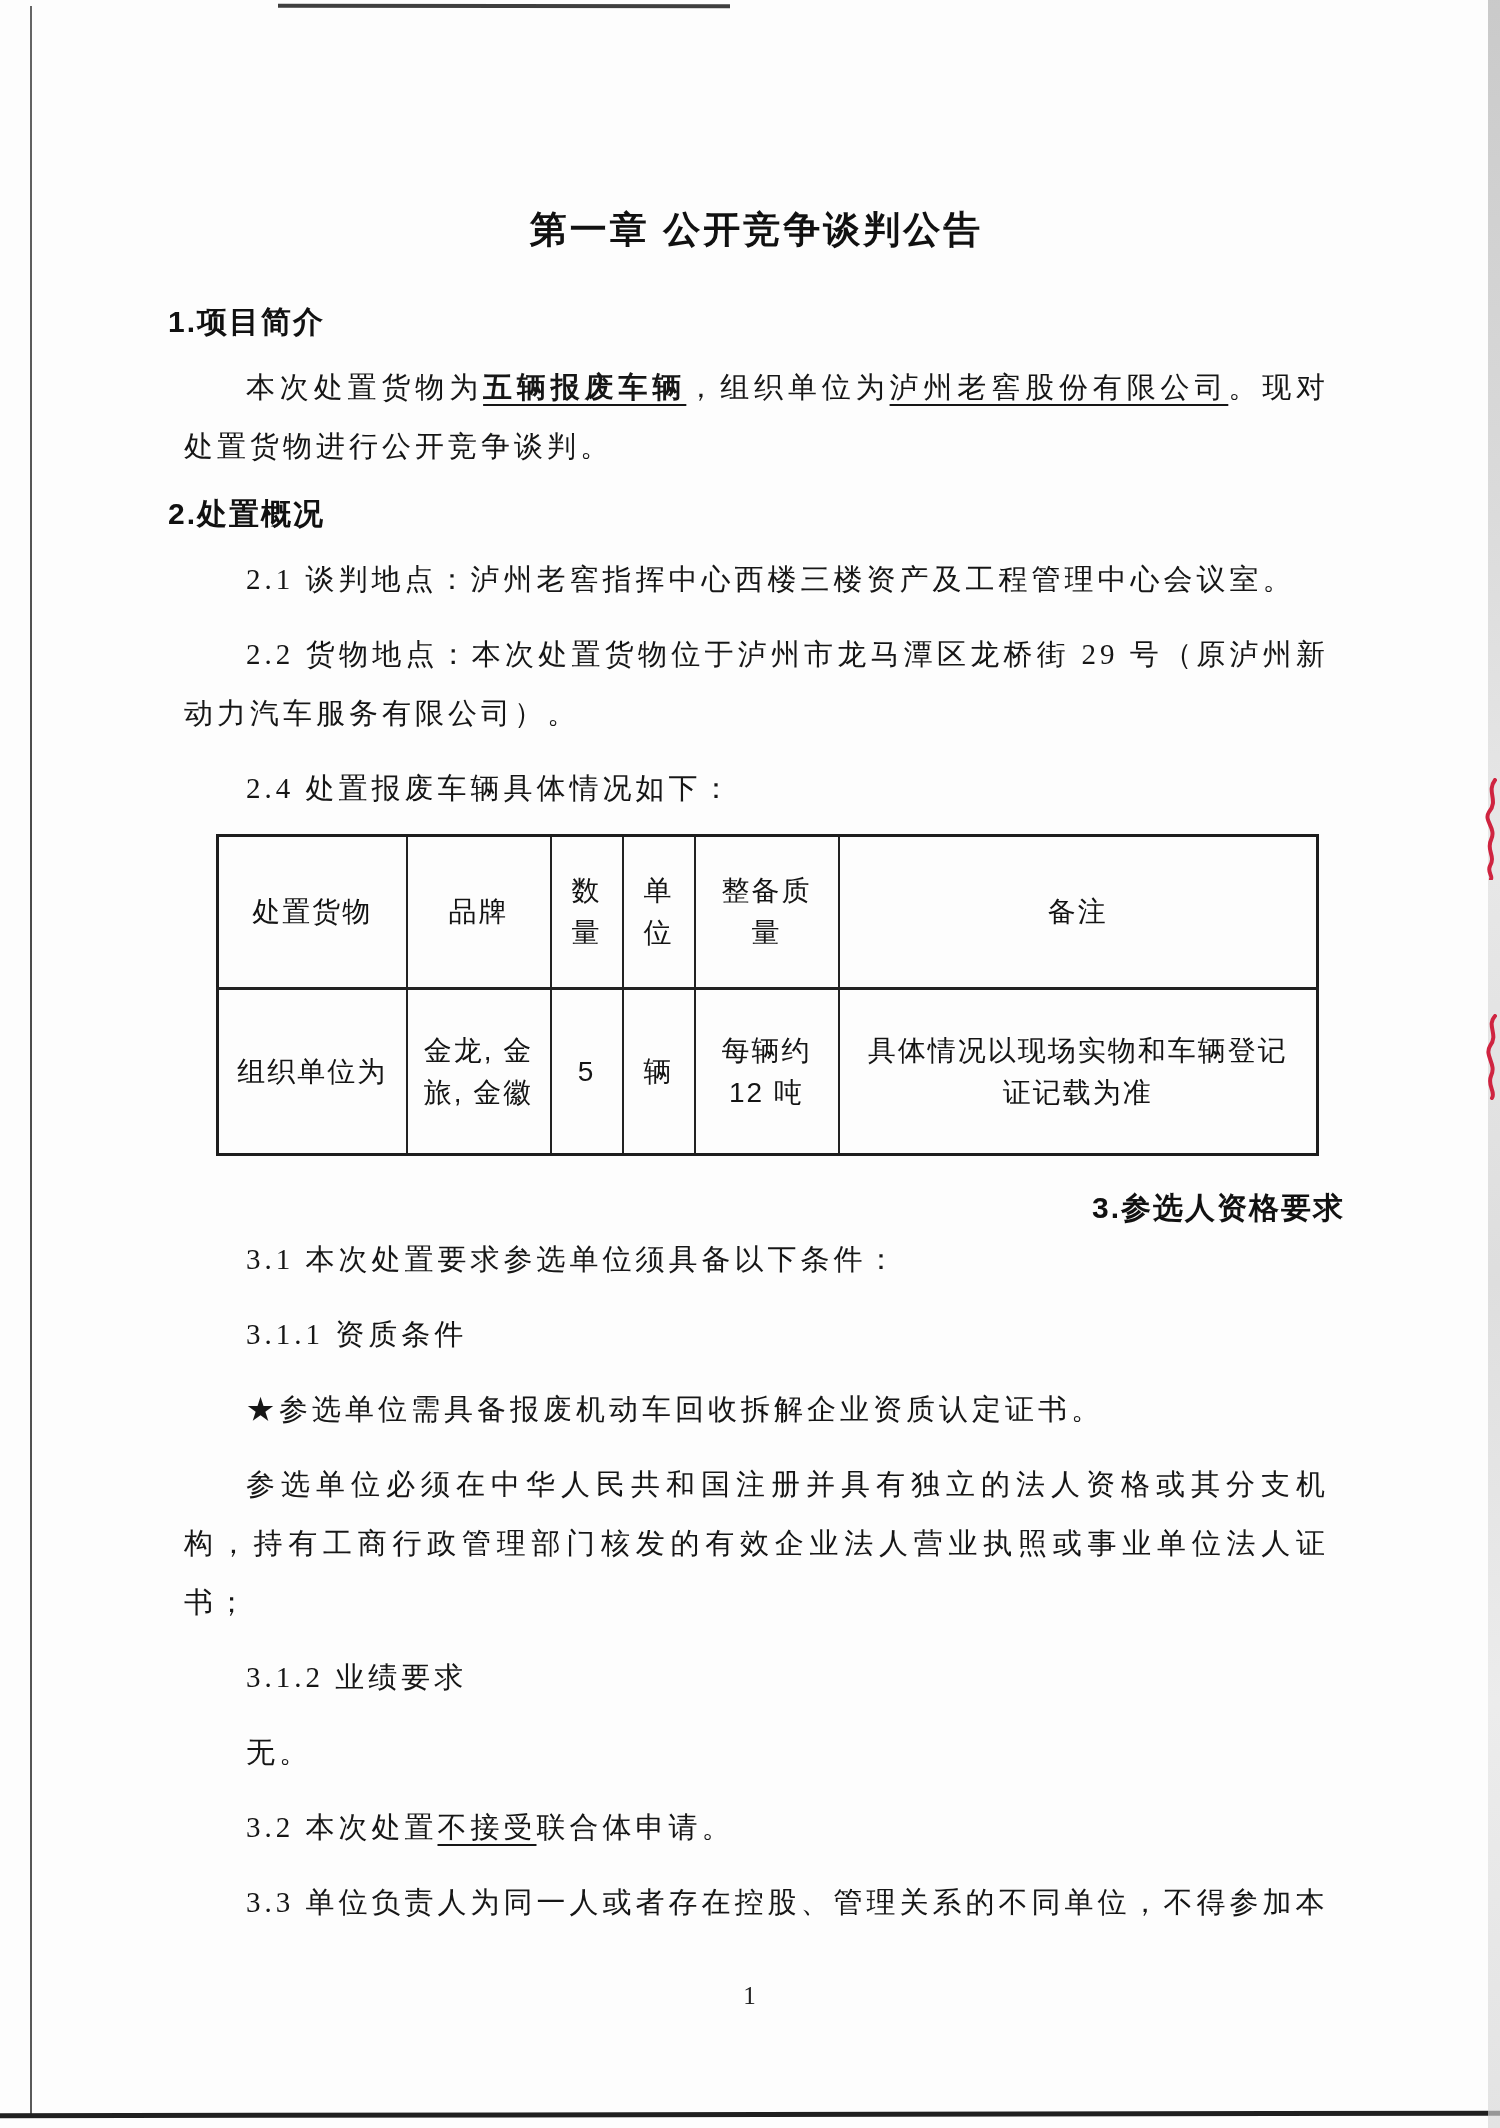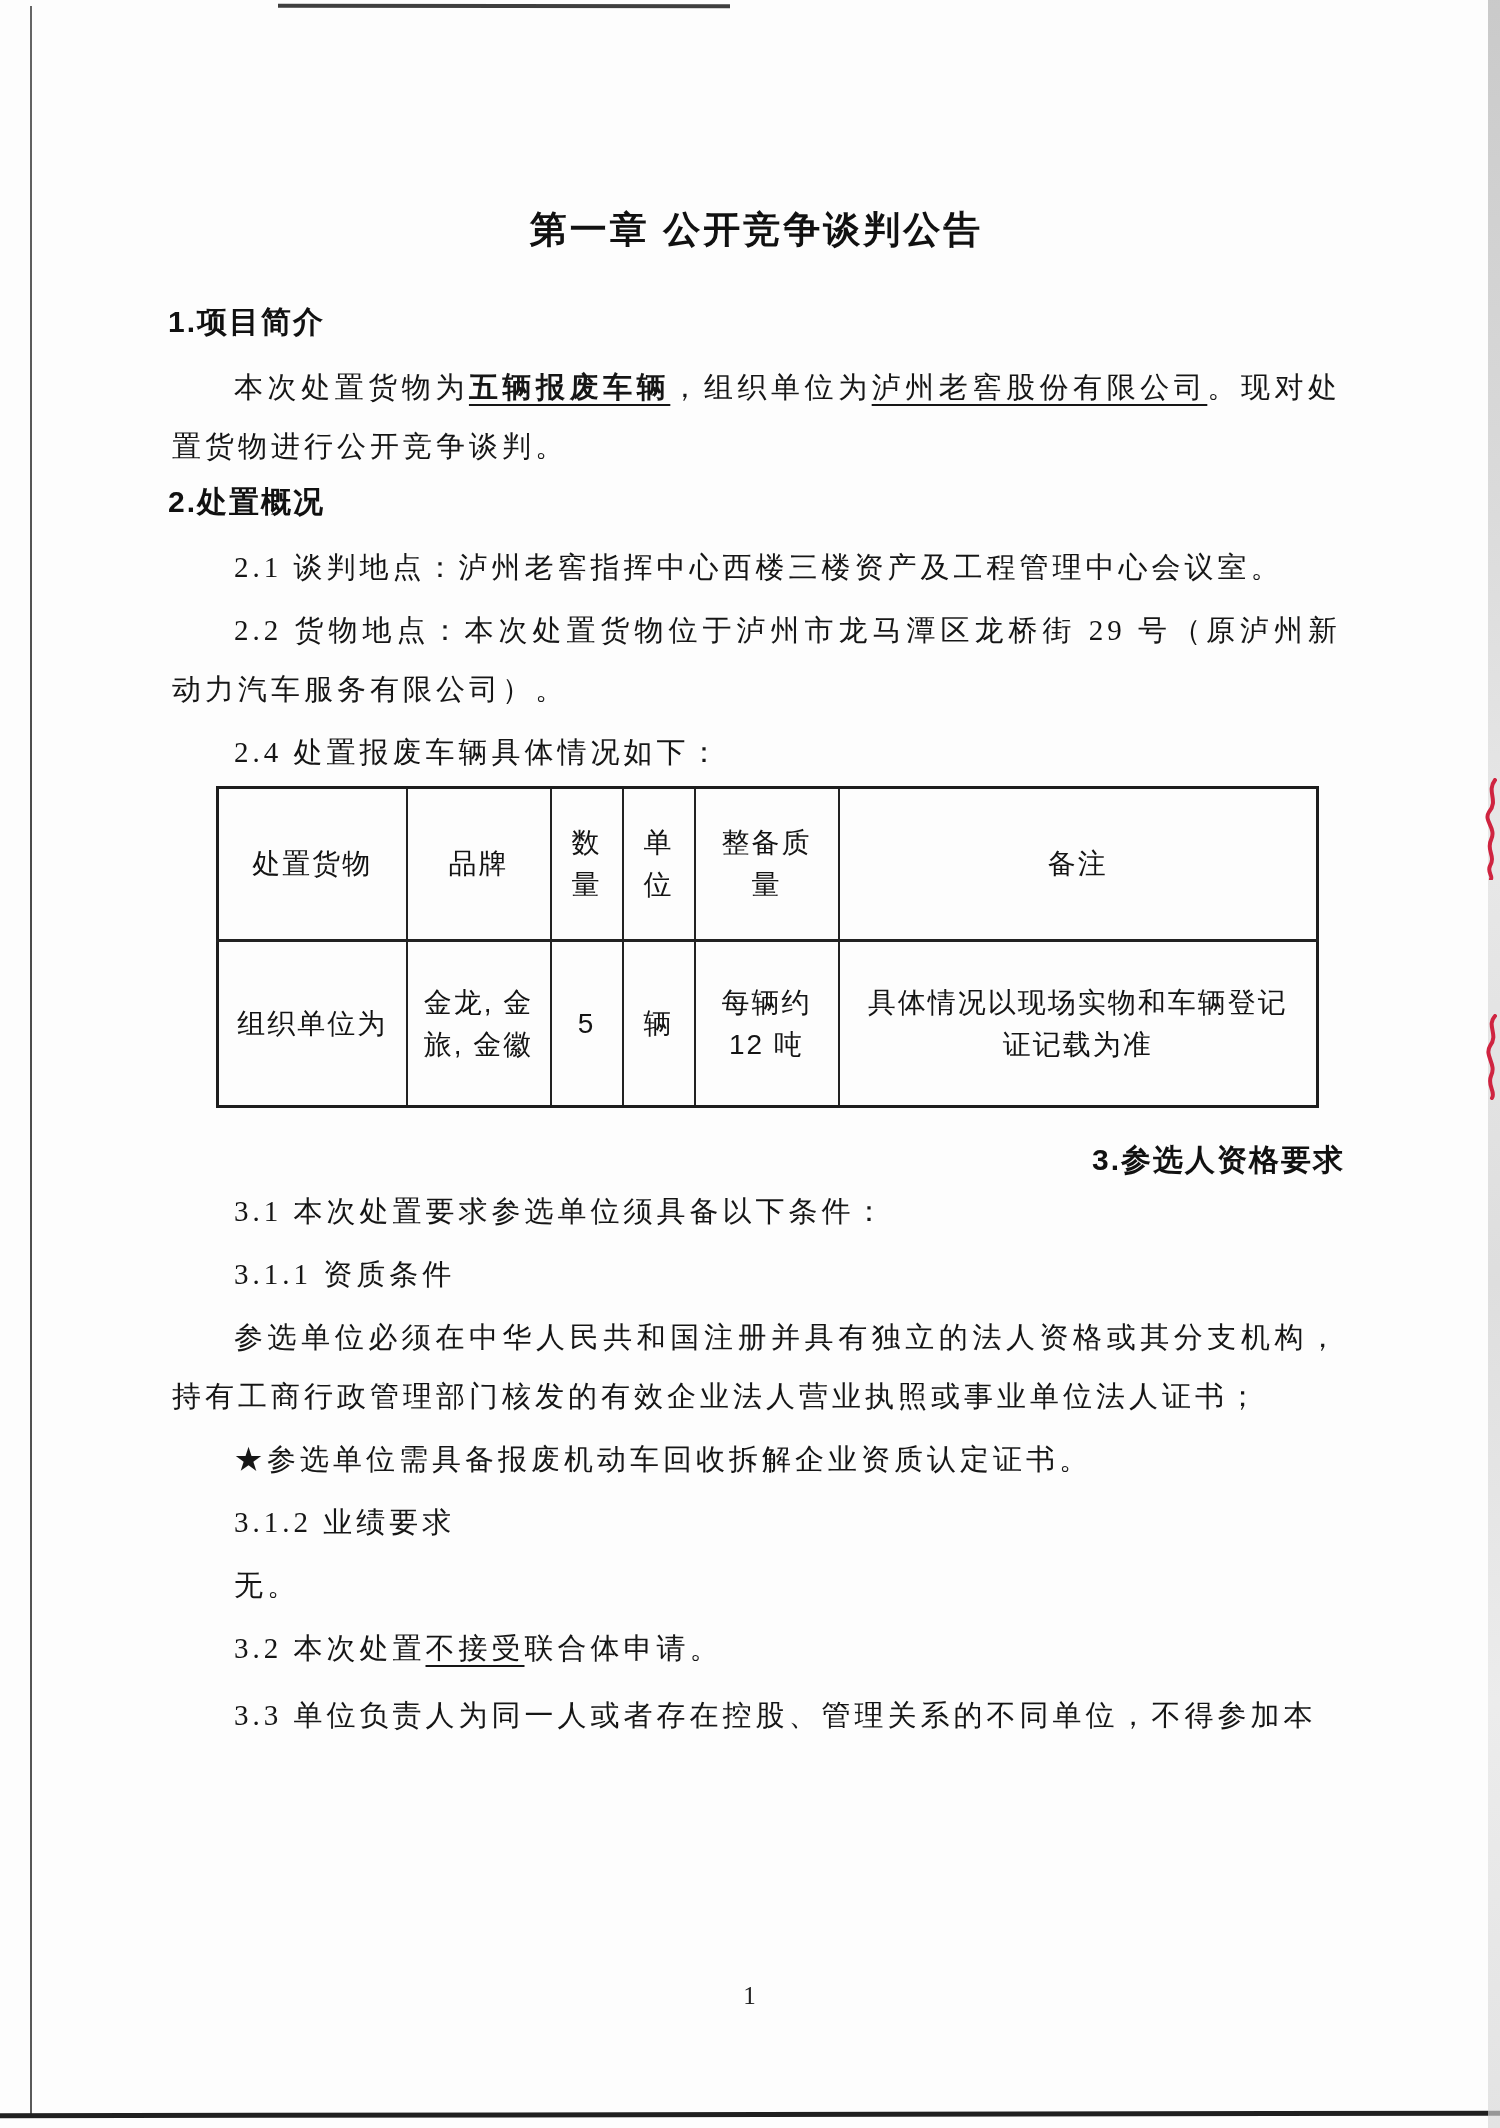--- a/index.html
+++ b/index.html
@@ -17,21 +17,21 @@
   .red-ink{position:absolute;}
   
   .content{position:absolute;left:168px;top:0;width:1177px;}
   .title{margin-top:208px;text-align:center;font-family:"Liberation Sans","DejaVu Sans",sans-serif;
     font-weight:bold;font-size:37px;line-height:44px;letter-spacing:3px;color:#111;}
   .hd{font-family:"Liberation Sans","DejaVu Sans",sans-serif;font-weight:bold;font-size:30px;
     line-height:44px;letter-spacing:2px;color:#111;}
   .hd1{margin-top:48px;}
   .hd2{margin-top:0;}
   .hd3{margin-top:30px;text-align:right;}
-  .body-p{font-size:29px;line-height:59px;letter-spacing:4px;text-align:justify;color:#161616;margin:4px;}
+  .body-p{font-size:29px;line-height:59px;letter-spacing:4px;text-align:justify;color:#161616;margin:16px;}
   .ind{text-indent:62px;}
   .p1{margin-top:14px;}
   .p21{margin-top:14px;}
   .p22{margin-top:3px;}
   .p23{margin-top:0;}
   .p24{margin-top:0;}
   .p31,.p311,.pqual,.pstar,.p312,.pnone,.p32{margin-top:0;}
   .p33{margin-top:8px;}
   .seg-bold{font-weight:bold;}
   .seg-underline{text-decoration:underline;text-underline-offset:7px;text-decoration-thickness:2px;}
@@ -114,23 +114,23 @@
       </tr>
     </tbody>
       </table>
 
     <div class="hd hd3">3.参选人资格要求</div>
 
     <p class="body-p ind p31">3.1 本次处置要求参选单位须具备以下条件：</p>
 
     <p class="body-p ind p311">3.1.1 资质条件</p>
 
+    <p class="body-p ind pstar">★参选单位需具备报废机动车回收拆解企业资质认定证书。</p>
+
     <p class="body-p ind pqual">参选单位必须在中华人民共和国注册并具有独立的法人资格或其分支机构，持有工商行政管理部门核发的有效企业法人营业执照或事业单位法人证书；</p>
-
-    <p class="body-p ind pstar">★参选单位需具备报废机动车回收拆解企业资质认定证书。</p>
 
     <p class="body-p ind p312">3.1.2 业绩要求</p>
 
     <p class="body-p ind pnone">无。</p>
 
     <p class="body-p ind p32"><span>3.2 本次处置</span><span class="seg-underline">不接受</span><span>联合体申请。</span></p>
 
     <p class="body-p ind p33">3.3 单位负责人为同一人或者存在控股、管理关系的不同单位，不得参加本</p>
 
   </div>

